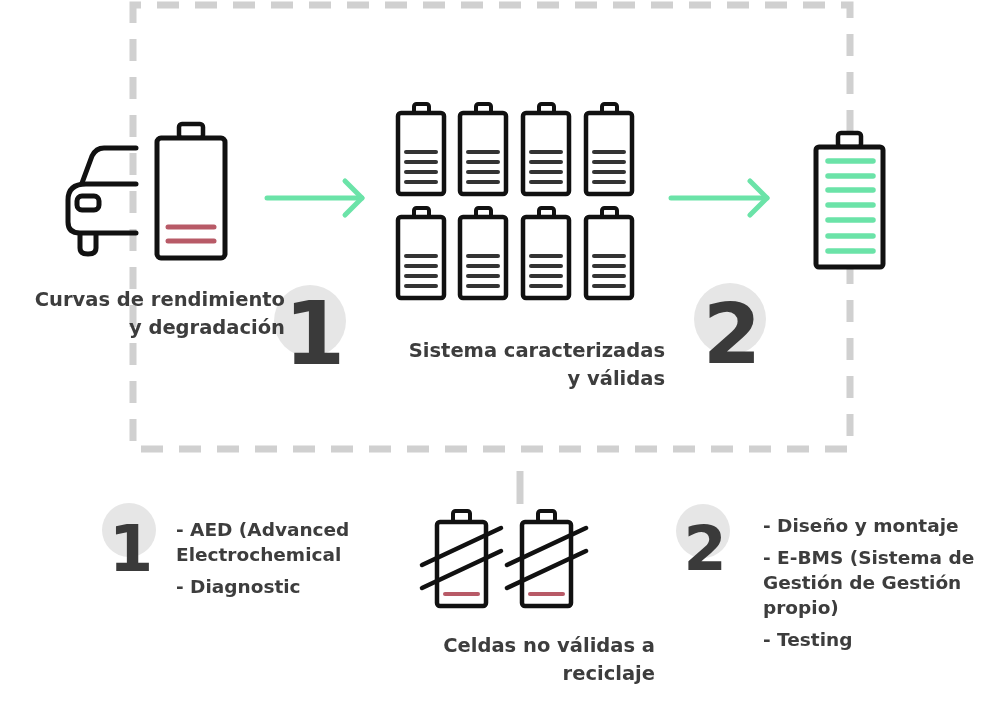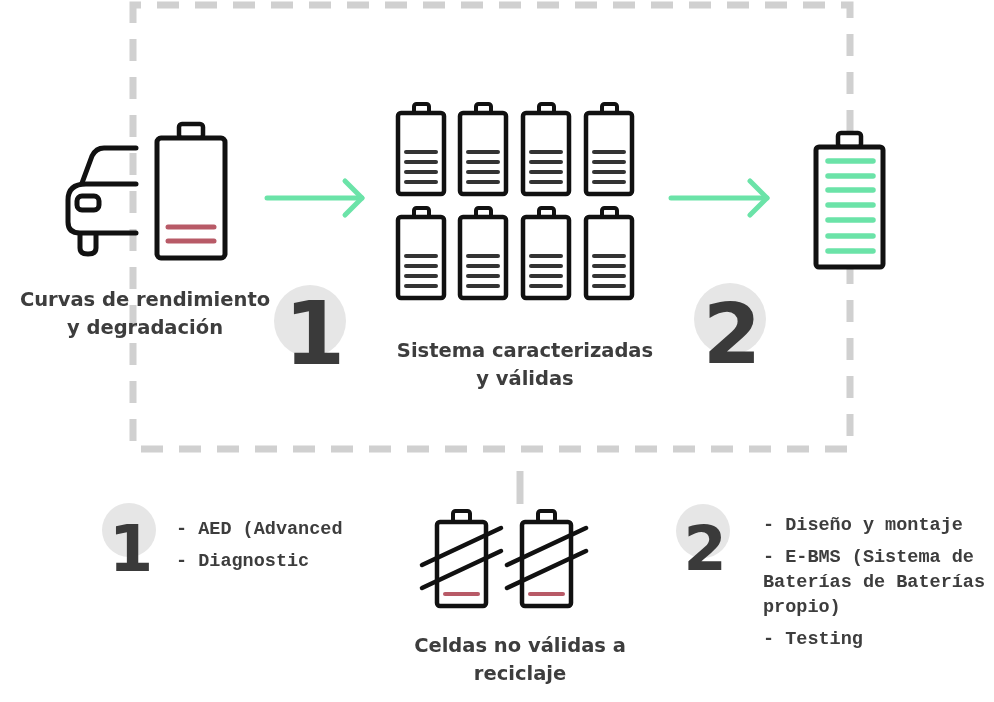--- a/index.html
+++ b/index.html
@@ -1,22 +1,22 @@
 <!DOCTYPE html>
 <html><head>
   <meta charset="utf-8">
   <style>
     html, body { margin: 0; padding: 0; background: #ffffff; }
     body { width: 994px; height: 702px; position: relative; overflow: hidden;
            font-family: "DejaVu Sans", sans-serif; color: #3a3a3a; }
     #art { position: absolute; left: 0; top: 0; width: 994px; height: 702px; }
     .txt { position: absolute; font-weight: bold; color: #3d3d3d; letter-spacing: 0px; }
-    .center { text-align: center; }
+    .center { text-align: right; }
     .caption { font-size: 19.5px; line-height: 28px; }
-    .list { font-size: 18.5px; line-height: 25px; font-family: Liberation Mono, monospace; }
+    .list { font-size: 18.5px; line-height: 25px; }
     .list .li { display: block; margin-bottom: 7px; }
     .bignum { position: absolute; font-family: "DejaVu Sans", sans-serif; font-weight: bold;
               color: #3a3a3a; text-align: center; }
   </style>
 </head>
 <body>
 
 <svg id="art" width="994" height="702" viewBox="0 0 994 702">
 
   <g fill="none" stroke="#d0d0d0" stroke-width="7">
@@ -167,25 +167,26 @@
 </div>
 
 <div class="txt caption center" style="left:385px; top:632px; width:270px;">
   <div>Celdas no válidas a</div>
   <div>reciclaje</div>
 </div>
 
 <div class="txt list" style="left:176px; top:517px; width:200px;">
   <span class="li">
     <span style="display:block">- AED (Advanced</span>
+    <span style="display:block">Electrochemical</span>
   </span>
   <span class="li">- Diagnostic</span>
 </div>
 
 <div class="txt list" style="left:763px; top:513px; width:225px;">
   <span class="li">- Diseño y montaje</span>
   <span class="li">
     <span style="display:block">- E-BMS (Sistema de</span>
-    <span style="display:block">Baterías de Baterías</span>
+    <span style="display:block">Gestión de Gestión</span>
     <span style="display:block">propio)</span>
   </span>
   <span class="li">- Testing</span>
 </div>
 
 </body></html>

